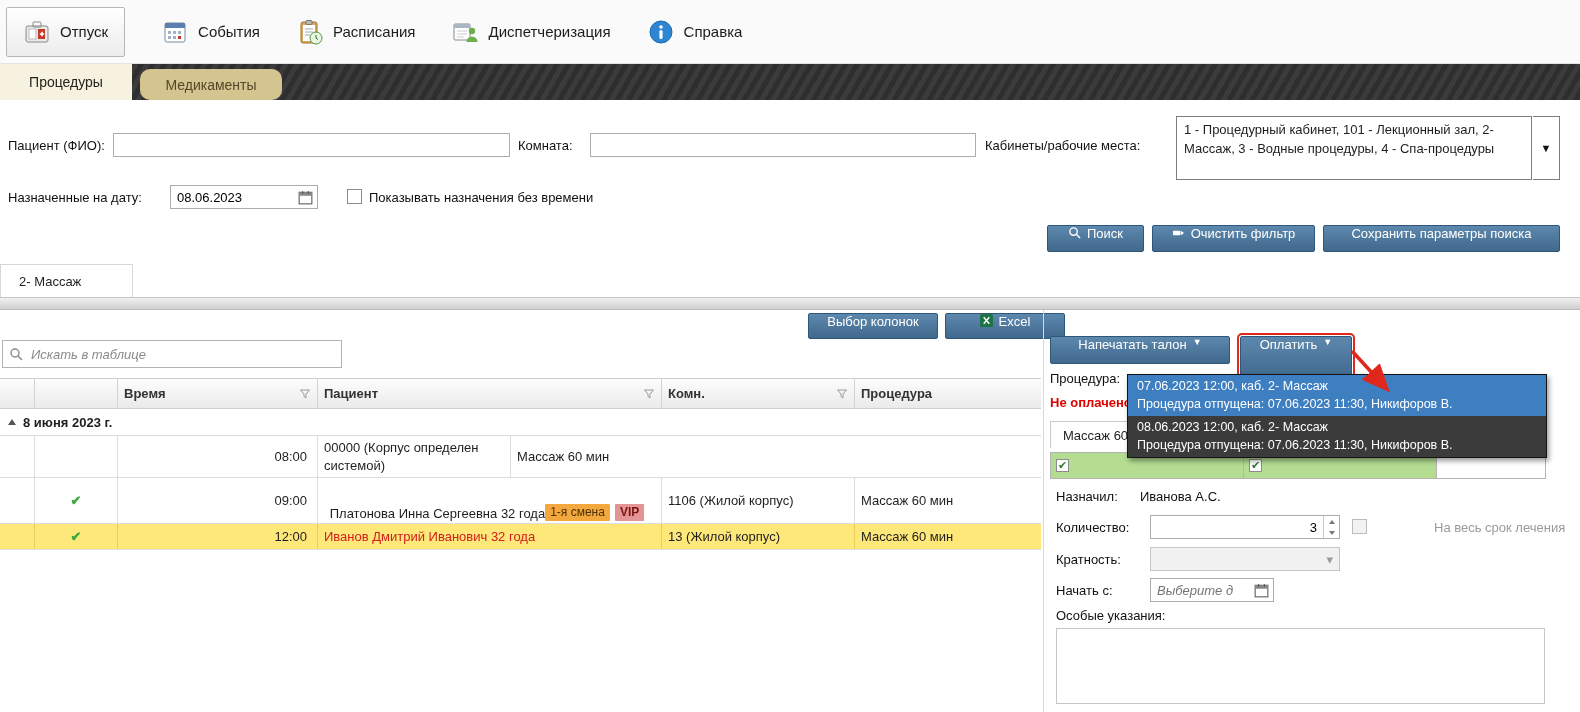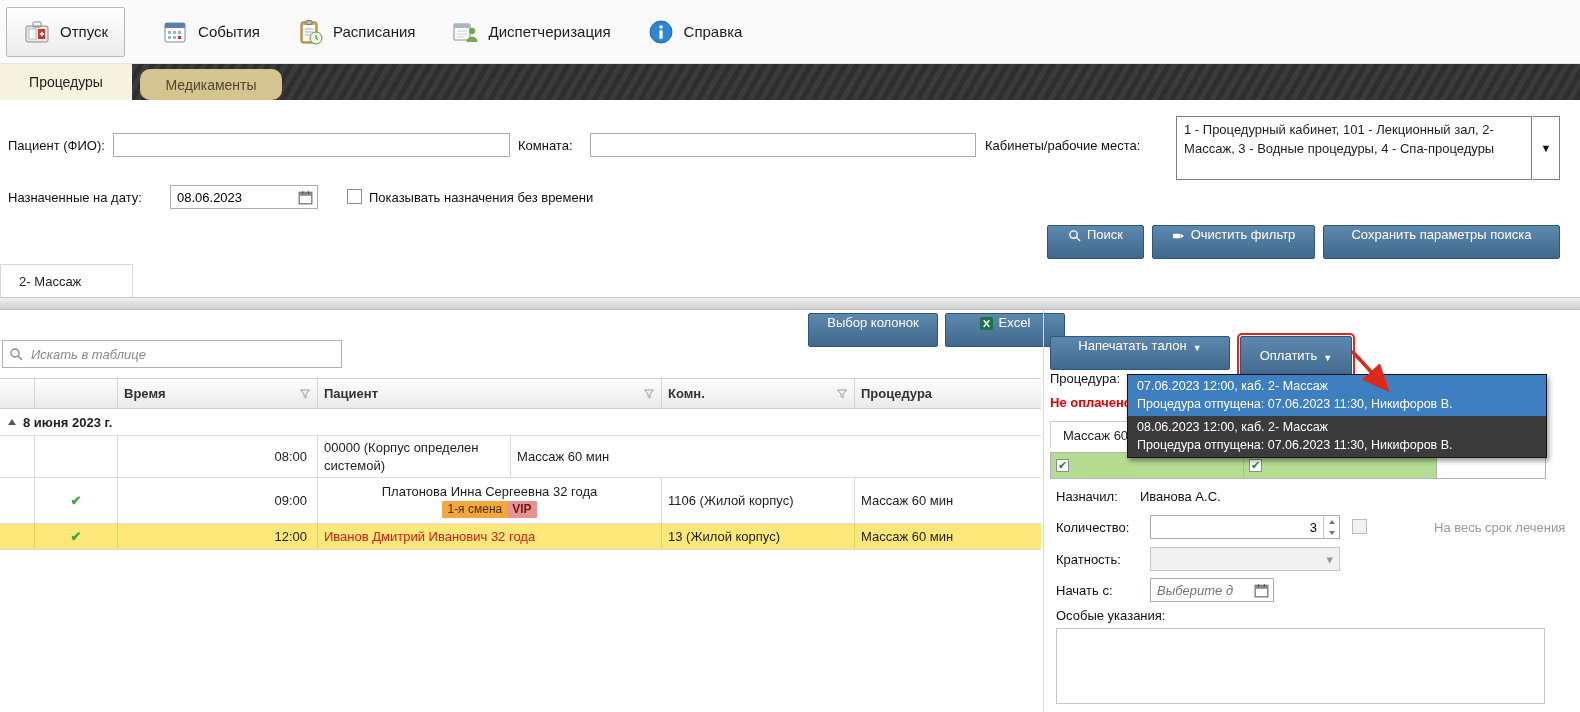--- a/index.html
+++ b/index.html
@@ -21,21 +21,21 @@
   .lbl{position:absolute;white-space:nowrap;color:#111;}
   .tinput{position:absolute;height:24px;border:1px solid #a9adb3;background:#fff;padding:0 6px;font-size:13px;color:#111;}
   .cabinets-box{position:absolute;left:1176px;top:116px;width:356px;height:64px;border:1px solid #7f7f7f;background:#fff;padding:3px 7px;line-height:19px;font-size:13px;overflow:hidden;}
   .cabinets-arrow{position:absolute;left:1533px;top:116px;width:27px;height:64px;border:1px solid #7f7f7f;border-left:none;background:#fff;display:flex;align-items:center;justify-content:center;font-size:11px;color:#111;cursor:pointer;}
   .date-input{position:absolute;display:flex;align-items:center;border:1px solid #a9adb3;background:#fff;height:24px;}
   .date-input input{border:none;outline:none;flex:1;padding:0 6px;font-size:13px;min-width:0;background:transparent;}
   .date-input .cal{flex:0 0 17px;margin-right:3px;}
   .cbx{position:absolute;width:15px;height:15px;border:1px solid #8c8c8c;background:#fff;}
   .cbx.disabled{background:#f2f2f2;border-color:#bcbcbc;}
 
-  .btn-steel{position:absolute;height:27px;background:linear-gradient(#5d88ad,#41688d);border:1px solid #2f577c;border-radius:2px;color:#fff;font-size:13px;display:flex;align-items:flex-end;justify-content:center;gap:6px;cursor:pointer;padding:16px 10px;}
+  .btn-steel{position:absolute;height:27px;background:linear-gradient(#5d88ad,#41688d);border:1px solid #2f577c;border-radius:2px;color:#fff;font-size:13px;display:flex;align-items:flex-start;justify-content:center;gap:6px;cursor:pointer;padding:0 10px;}
   .btn-steel svg{width:13px;height:13px;}
 
   
   .cab-tab{position:absolute;left:0;top:264px;width:133px;height:33px;background:#fff;border:1px solid #d7d7d7;border-bottom:none;display:flex;align-items:center;padding-left:18px;font-size:13px;}
   .splitter{position:absolute;left:0;top:297px;width:100%;height:13px;background:linear-gradient(#f0f0f0,#cfcfcf);border-top:1px solid #c6c6c6;border-bottom:1px solid #bdbdbd;cursor:row-resize;}
 
   
   .search-box{position:absolute;left:2px;top:340px;width:340px;height:28px;border:1px solid #b3b3b3;background:#fff;display:flex;align-items:center;padding:0 6px;gap:6px;}
   .search-box input{border:none;outline:none;flex:1;font-size:13px;font-style:italic;color:#555;background:transparent;}
   .search-box input::placeholder{color:#8b8b8b;font-style:italic;}
@@ -49,21 +49,21 @@
   .grow{display:flex;border-bottom:1px solid #dcdcdc;background:#fff;}
   .grow .cell{display:flex;align-items:center;padding:2px 6px;border-right:1px solid #dcdcdc;overflow:hidden;}
   .cell.time{justify-content:flex-end;padding-right:10px;}
   .cell.wrap span{line-height:18px;}
   .group-row{display:flex;align-items:center;height:27px;border-bottom:1px solid #dcdcdc;font-weight:700;padding-left:8px;gap:7px;background:#fff;}
   .tri-up{width:0;height:0;border-left:4px solid transparent;border-right:4px solid transparent;border-bottom:6px solid #555;}
   .check{color:#3aa93f;font-weight:700;font-size:13px;width:100%;text-align:center;}
   .row-sel{background:#ffe87a;}
   .row-sel .cell{border-right-color:#e7cf5e;}
   .patient-red{color:#d02020;}
-  .chip{display:inline-block;padding:0 5px;font-size:12px;border-radius:1px;line-height:17px;}
+  .chip{display:inline-block;padding:0 5px;font-size:12px;margin-right:5px;border-radius:1px;line-height:17px;}
   .chip.shift{background:#f3a73d;color:#4a3208;}
   .chip.vip{background:#e39494;color:#7d1414;font-weight:700;}
   .vsep{position:absolute;left:1043px;top:310px;width:1px;height:402px;background:#d8d8d8;}
 
   
   .status-red{position:absolute;color:#e00000;font-weight:700;}
   .ptab-strip{position:absolute;left:1050px;top:421px;width:496px;height:27px;border-bottom:1px solid #c9c9c9;background:#efefef;}
   .ptab{position:absolute;left:0;top:0;height:27px;width:118px;background:#fff;border:1px solid #c9c9c9;border-bottom:none;display:flex;align-items:center;justify-content:center;font-size:13px;}
   .sessions{position:absolute;left:1050px;top:452px;width:496px;height:27px;display:flex;border:1px solid #b4b4b4;}
   .sess{display:flex;align-items:center;padding-left:5px;border-right:1px solid #b4b4b4;gap:5px;}
@@ -263,21 +263,21 @@
         </div>
       <div class="cell c5" style="border-right:none;">Массаж 60 мин</div>
     </div>
 
     <div class="grow" style="height:46px;">
       <div class="cell c0"></div>
       <div class="cell c1">
           <span class="check">✔</span>
         </div>
       <div class="cell c2 time">09:00</div>
-      <div class="cell c3" style="flex-direction:column;align-items:center;justify-content:center;">
+      <div class="cell c3" style="flex-direction:row;align-items:flex-end;justify-content:center;">
         <span>Платонова Инна Сергеевна 32 года</span>
         <span style="margin-top:2px;">
           <span class="chip shift">1-я смена</span><span class="chip vip">VIP</span>
         </span>
       </div>
       <div class="cell c4">1106 (Жилой корпус)</div>
       <div class="cell c5" style="border-right:none;">Массаж 60 мин</div>
     </div>
 
     <div class="grow row-sel" style="height:26px;">

